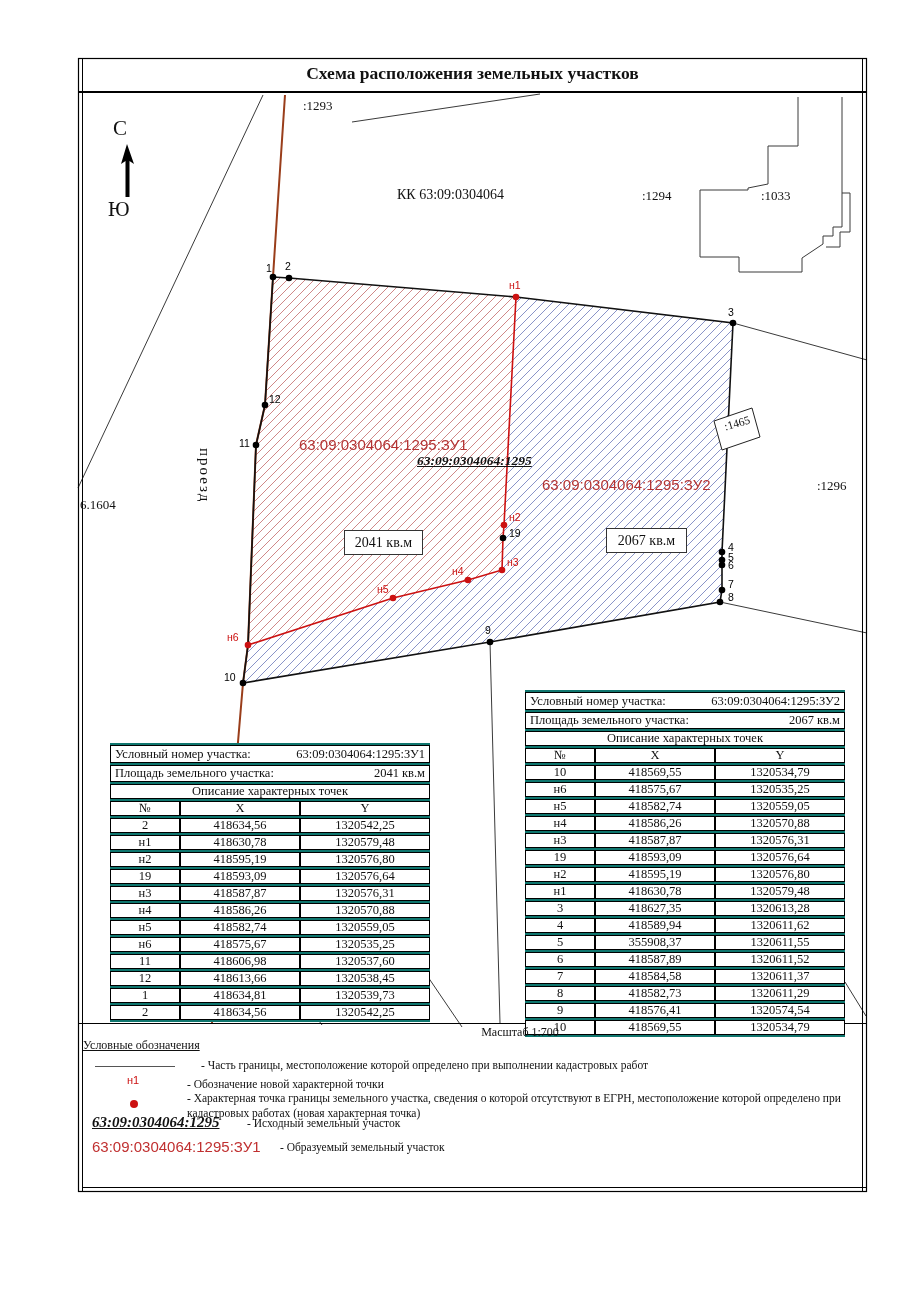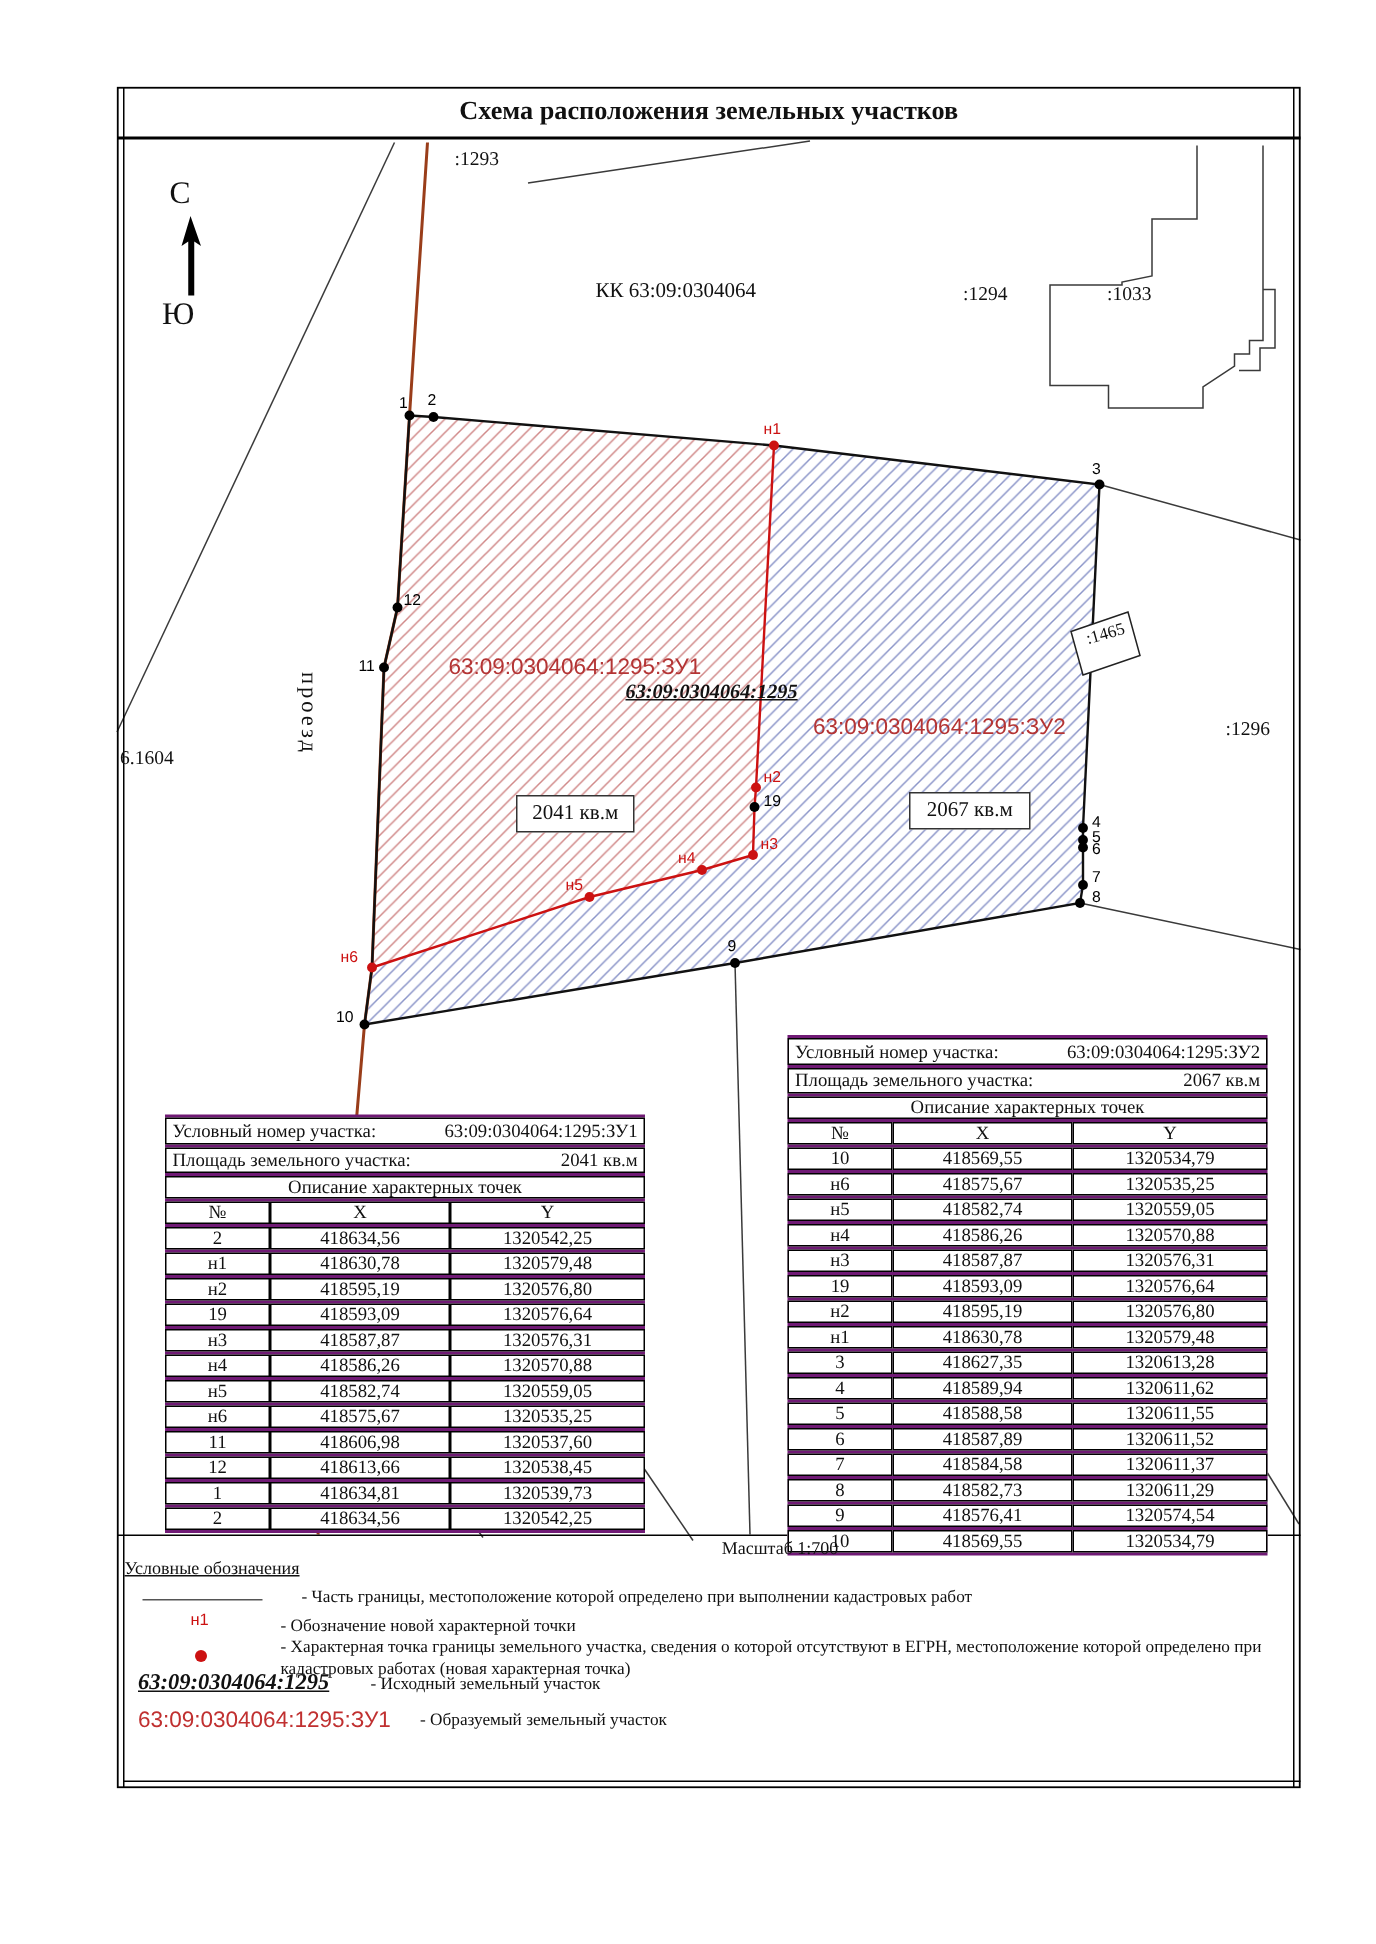--- a/index.html
+++ b/index.html
@@ -6,21 +6,21 @@
   #page{position:relative;width:917px;height:1296px;background:#fff;overflow:hidden;
         font-family:"Liberation Serif",serif;color:#111;}
   #mapsvg{position:absolute;left:0;top:0;}
   .abs{position:absolute;white-space:nowrap;}
   .serif{font-family:"Liberation Serif",serif;}
   .sans{font-family:"Liberation Sans",sans-serif;}
   .red{color:#b43434;}
   .box{position:absolute;background:#fff;border:1px solid #333;text-align:center;}
   
   table.coords{position:absolute;border-collapse:separate;border-spacing:0 2px;
-        background:#701a75;font-family:"Liberation Serif",serif;font-size:12.5px;
+        background:#0f766e;font-family:"Liberation Serif",serif;font-size:12.5px;
         table-layout:fixed;border:0;}
   table.coords td{border:1px solid #000;background:#fff;padding:0 4px;height:13px;
         line-height:13px;text-align:center;overflow:hidden;}
   table.coords td.two{text-align:left;}
   table.coords .lbl{float:left;}
   table.coords .val{float:right;}
   .legend-text{position:absolute;font-size:11.5px;line-height:1.3;color:#111;}
 </style>
 </head>
 <body>
@@ -116,21 +116,21 @@
 
   <div class="abs serif" style="left:78px;top:63px;width:789px;text-align:center;font-weight:bold;font-size:17.5px;">Схема расположения земельных участков</div>
 
 
   <div class="abs serif" style="left:113px;top:116px;font-size:21px;">С</div>
   <div class="abs serif" style="left:108px;top:197px;font-size:21px;">Ю</div>
 
   <div class="abs serif" style="left:303px;top:98px;font-size:13px;">:1293</div>
   <div class="abs serif" style="left:397px;top:187px;font-size:14px;">КК 63:09:0304064</div>
   <div class="abs serif" style="left:642px;top:188px;font-size:13px;">:1294</div>
-  <div class="abs serif" style="left:738px;top:188px;font-size:13px;">:1033</div>
+  <div class="abs serif" style="left:761px;top:188px;font-size:13px;">:1033</div>
   <div class="abs serif" style="left:724px;top:417px;font-size:11.5px;transform:rotate(-16deg);">:1465</div>
   <div class="abs serif" style="left:817px;top:478px;font-size:13px;">:1296</div>
   <div class="abs serif" style="left:80px;top:497px;font-size:13px;">6.1604</div>
   <div class="abs serif" style="left:213px;top:448px;font-size:15px;letter-spacing:2px;transform:rotate(90deg);transform-origin:0 0;">проезд</div>
   <div class="abs sans red" style="left:299px;top:436px;font-size:15px;">63:09:0304064:1295:ЗУ1</div>
   <div class="abs serif" style="left:417px;top:453px;font-size:13.5px;font-style:italic;font-weight:bold;text-decoration:underline;">63:09:0304064:1295</div>
   <div class="abs sans red" style="left:542px;top:476px;font-size:15px;">63:09:0304064:1295:ЗУ2</div>
   <div class="abs serif" style="left:341px;top:996px;font-size:13px;">:1299</div>
 
   <div class="box serif" style="left:344px;top:530px;width:77px;height:23px;line-height:23px;font-size:14px;">2041 кв.м</div>
@@ -302,21 +302,21 @@
           <td>418627,35</td>
           <td>1320613,28</td>
         </tr>
         <tr>
           <td>4</td>
           <td>418589,94</td>
           <td>1320611,62</td>
         </tr>
         <tr>
           <td>5</td>
-          <td>418588,58</td>
+          <td>355908,37</td>
           <td>1320611,55</td>
         </tr>
         <tr>
           <td>6</td>
           <td>418587,89</td>
           <td>1320611,52</td>
         </tr>
         <tr>
           <td>7</td>
           <td>418584,58</td>

